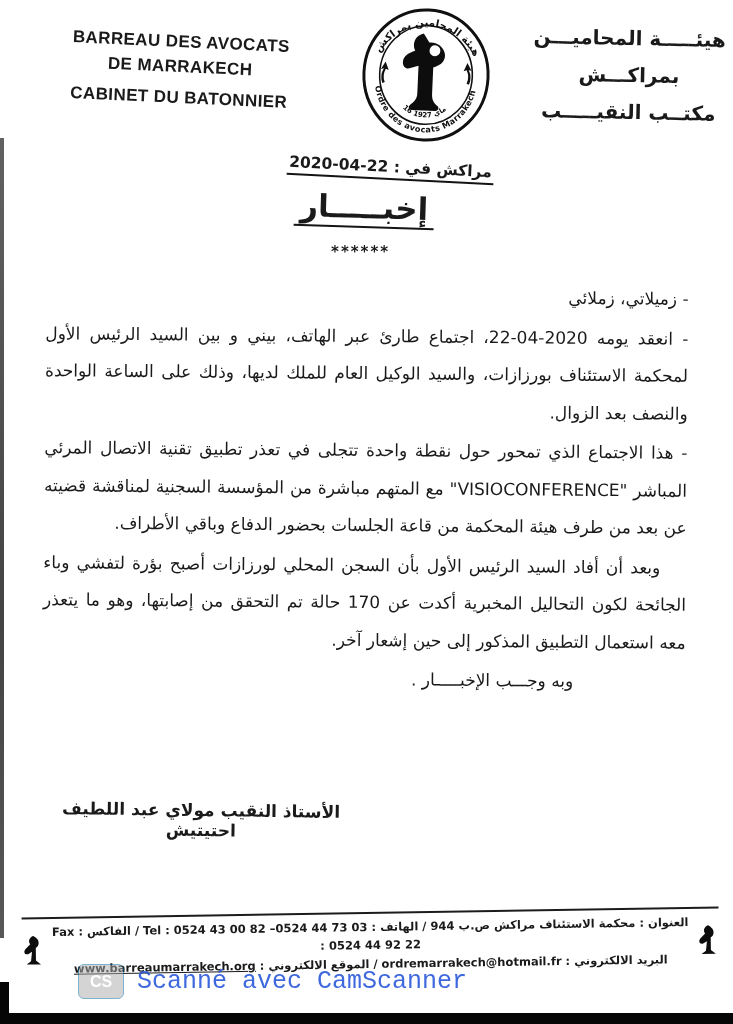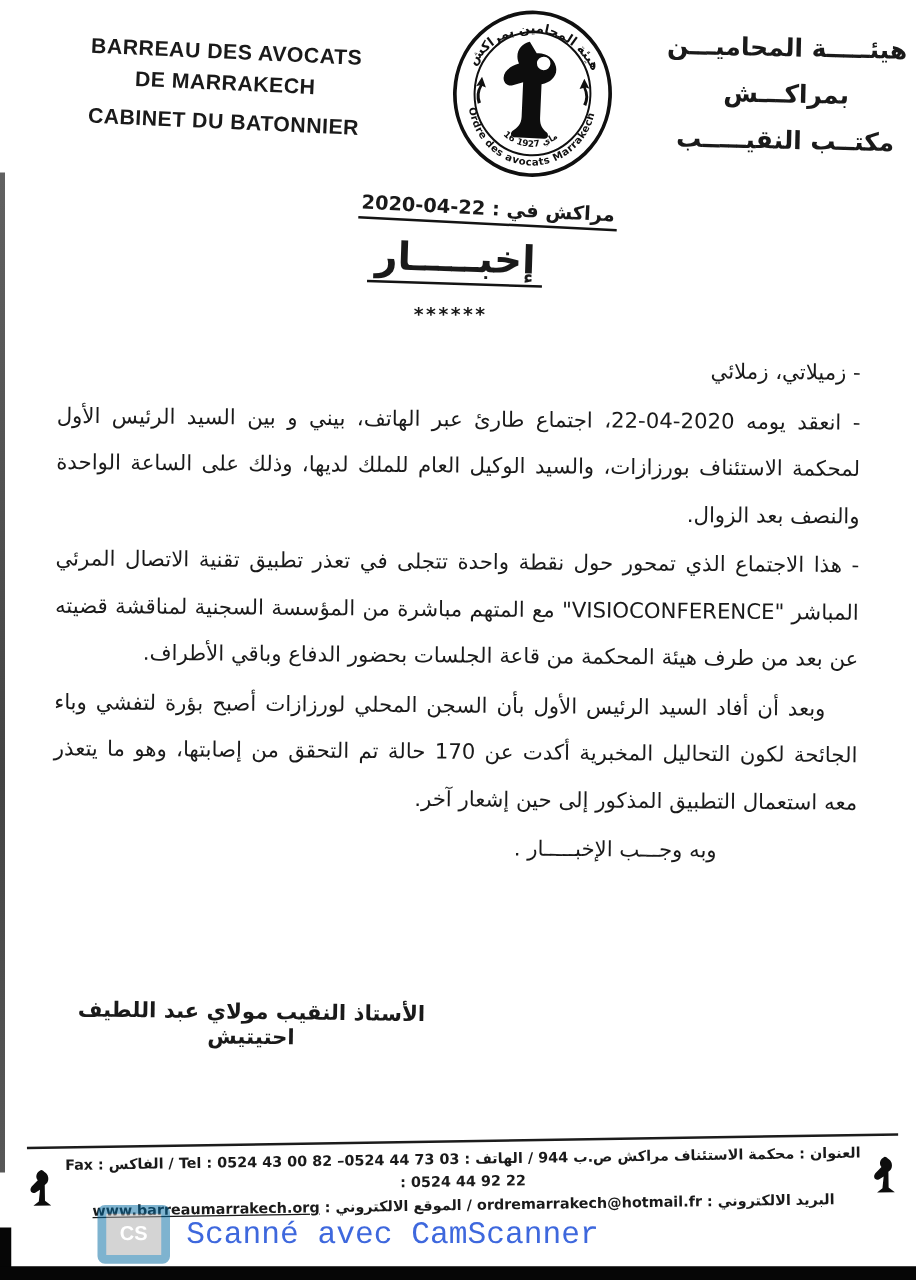--- a/index.html
+++ b/index.html
@@ -65,21 +65,21 @@
   .footer-text {
     flex:1; direction:rtl; text-align:center;
     font-size:11.5px; font-weight:bold; line-height:1.6;
   }
   .footer-text .u { text-decoration:underline; }
 
   
   .camscanner { position:absolute; left:78px; top:964px; display:flex; align-items:center; gap:13px; opacity:.85; }
   .cs-badge {
     width:44px; height:33px; border-radius:6px;
-    background:#ababab; opacity:.6; border:7px solid #0369a1;
+    background:#ababab; opacity:.6; border:1px solid #0369a1;
     color:#fff; font-weight:bold; font-size:16px;
     display:flex; align-items:center; justify-content:center;
     font-family:"Liberation Sans", sans-serif;
   }
   .cs-text { color:#1d4ed8; font-size:25px; font-family:Liberation Mono, monospace; }
   .scan-bottom-bar { position:absolute; bottom:0; left:0; width:100%; height:11px; background:#060606; }
   .scan-left-notch { position:absolute; left:0; bottom:0; width:9px; height:42px; background:#060606; }
   .scan-left-edge { position:absolute; left:0; top:138px; width:4px; height:800px;
     background:linear-gradient(#3a3a3a,#141414 60%,#2e2e2e); opacity:.8; }
 </style>

